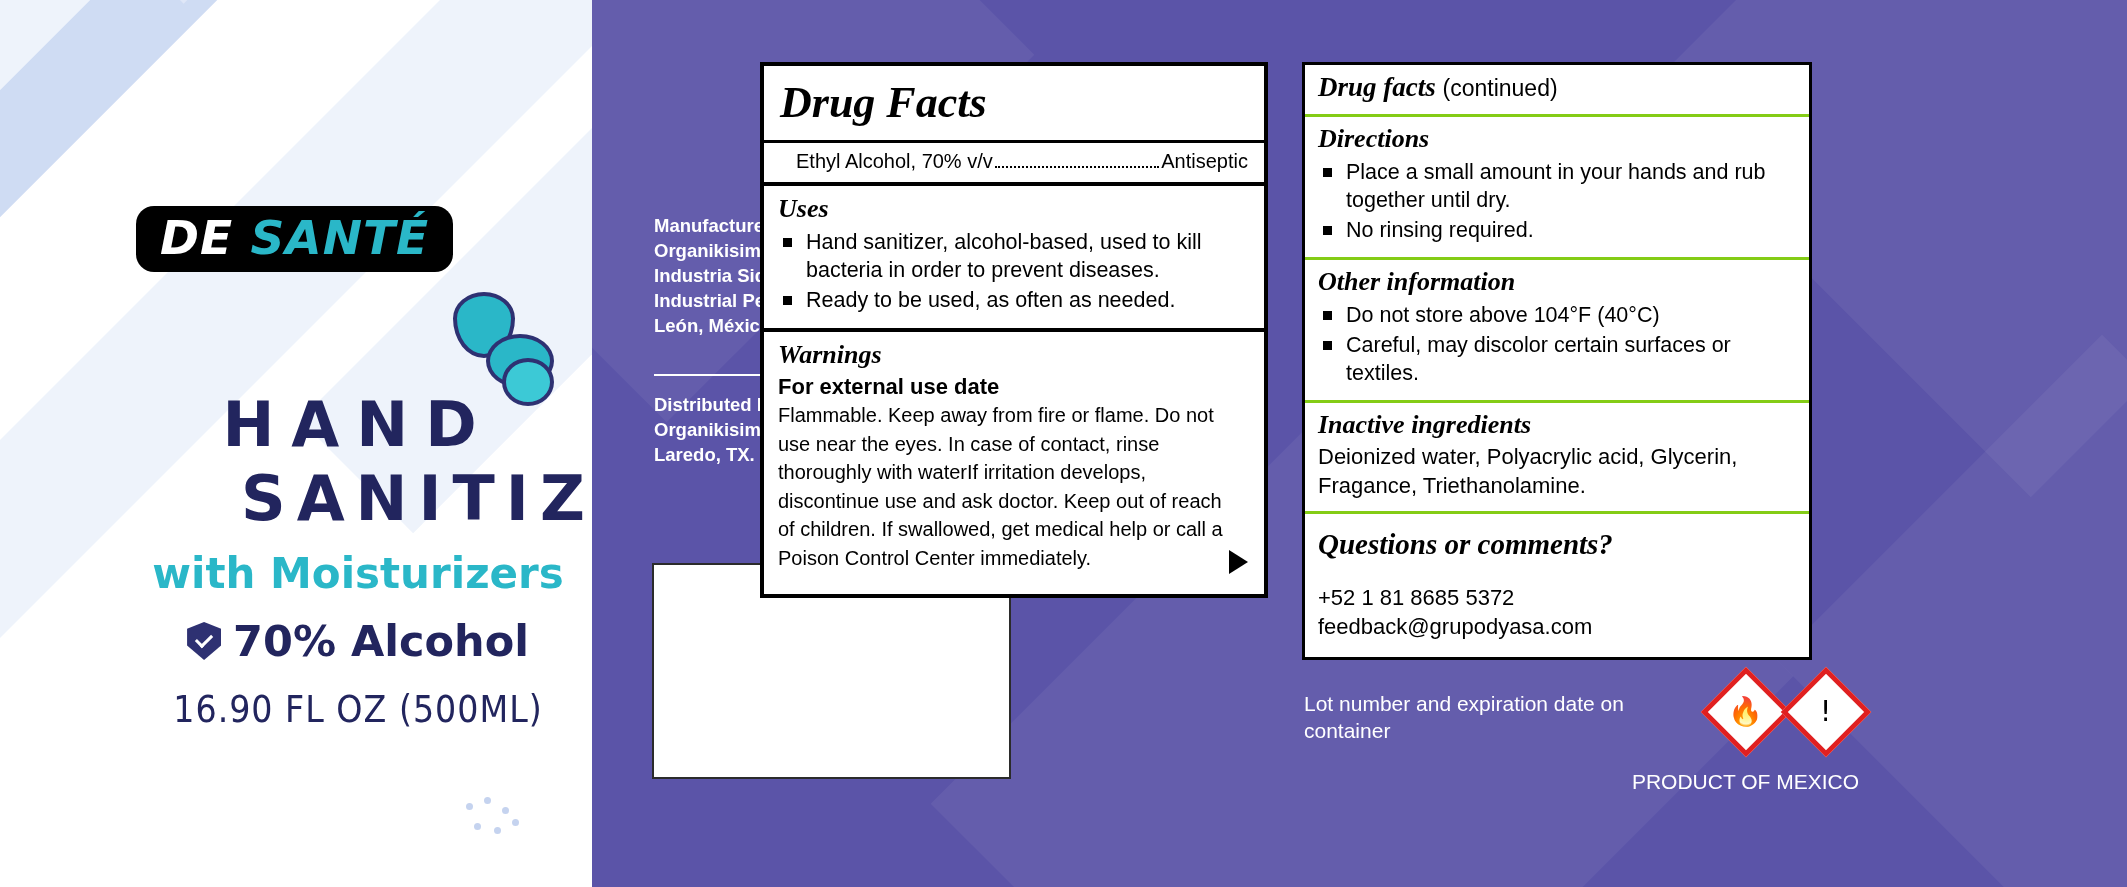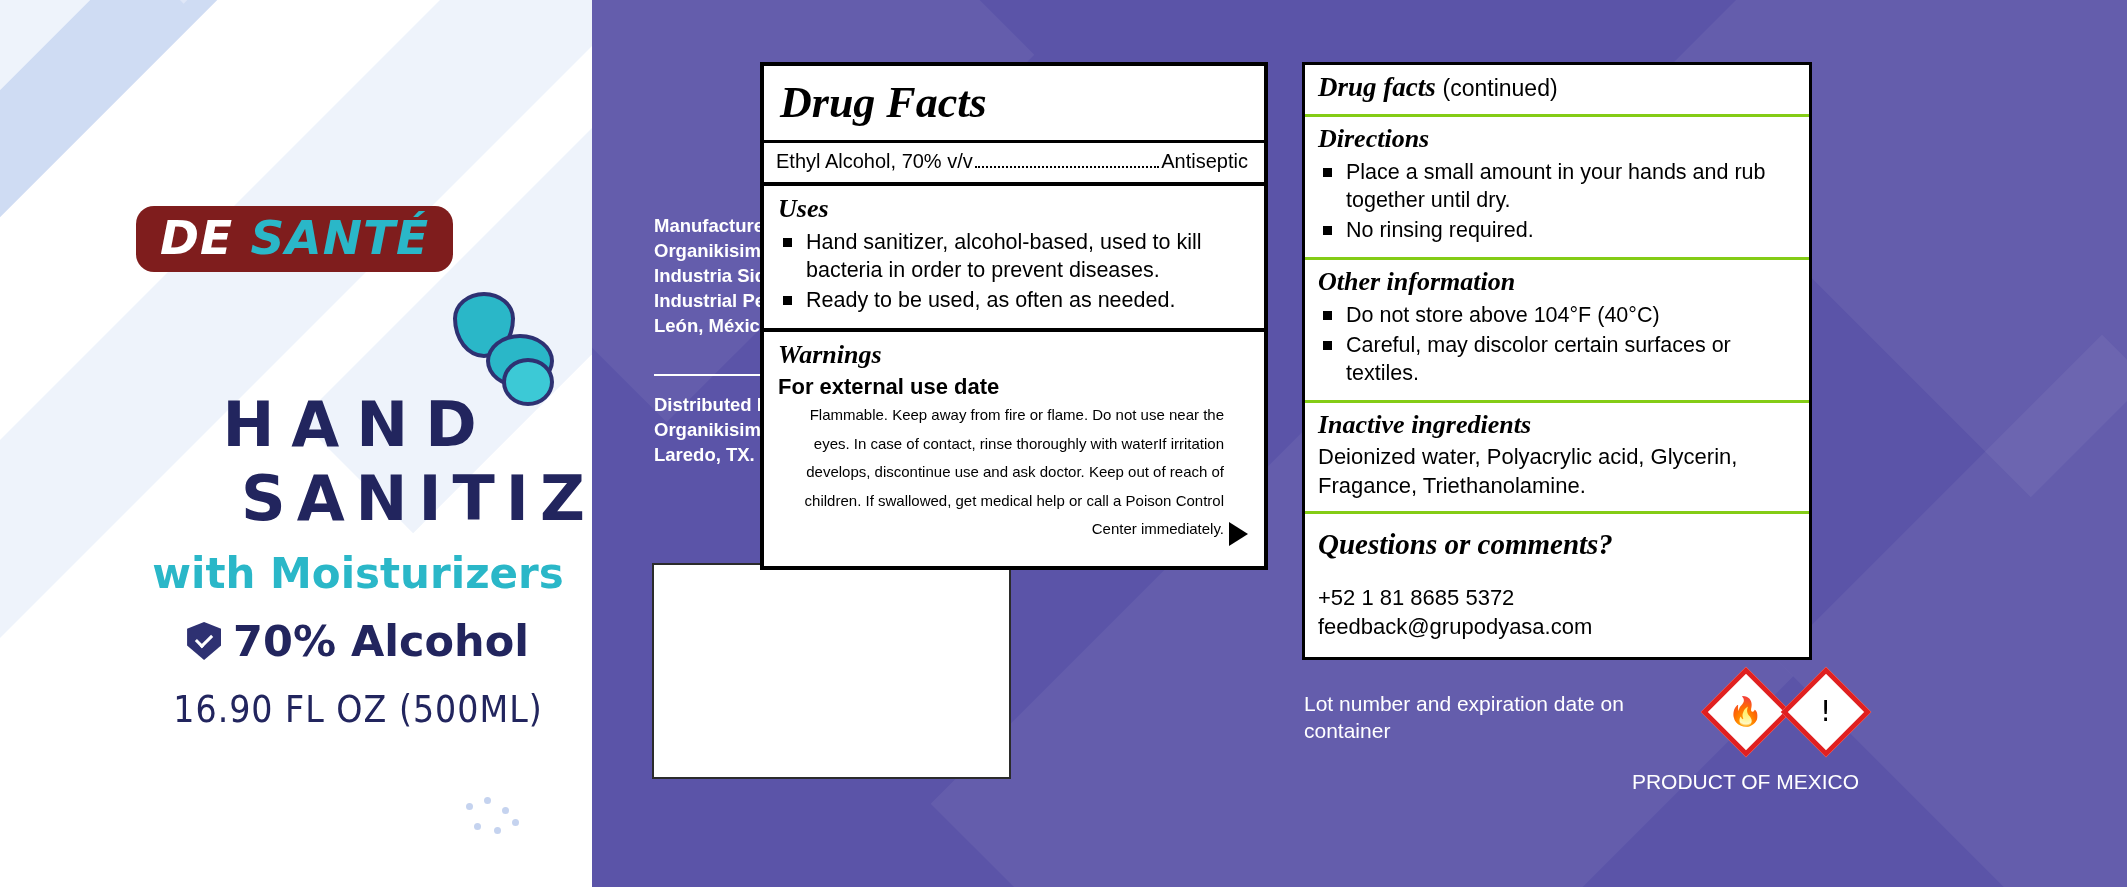--- a/index.html
+++ b/index.html
@@ -60,21 +60,21 @@
     font-size: 84px;
     line-height: 80px;
     color: #2ab7c8;
     letter-spacing: 2px;
     -webkit-text-stroke: 3px #ffffff;
     text-shadow: 0 0 0 #ffffff;
   }
   .desante-badge {
     position: absolute;
     left: 48px; top: 110px;
-    background: #7f1d1d;
+    background: #000000;
     border-radius: 18px;
     padding: 8px 24px 10px 24px;
   }
   .desante-text {
     font-family: "DejaVu Sans", sans-serif;
     font-weight: bold;
     font-style: italic;
     font-size: 47px;
     line-height: 48px;
     color: #ffffff;
@@ -264,21 +264,21 @@
     justify-content: space-between;
     font-family: "Liberation Serif", serif;
     font-weight: bold;
     font-style: italic;
     font-size: 25px;
     padding: 4px 16px 6px 16px;
   }
   .ai-detail {
     font-family: "Liberation Sans", sans-serif;
     font-size: 20px;
-    padding: 7px 16px 9px 12px;
+    padding: 7px 16px 9px 32px;
     display: flex;
     justify-content: space-between;
     align-items: baseline;
   }
   .ai-detail .dots-fill {
     flex: 1;
     border-bottom: 2px dotted #000;
     margin: 0 2px 5px 2px;
     height: 1px;
   }
@@ -310,23 +310,22 @@
     background: #000;
   }
   .warn-strong {
     font-family: "Liberation Sans", sans-serif;
     font-weight: bold;
     font-size: 22px;
     margin: 4px 0 1px 0;
   }
   .warn-body {
     font-family: "Liberation Sans", sans-serif;
-    font-size: 15px;
+    font-size: 20px;
     line-height: 28.5px;
-    text-align: right;
   }
   .arrow {
     position: absolute;
     right: 16px; bottom: 20px;
     width: 0; height: 0;
     border-left: 19px solid #000;
     border-top: 12px solid transparent;
     border-bottom: 12px solid transparent;
   }
 

